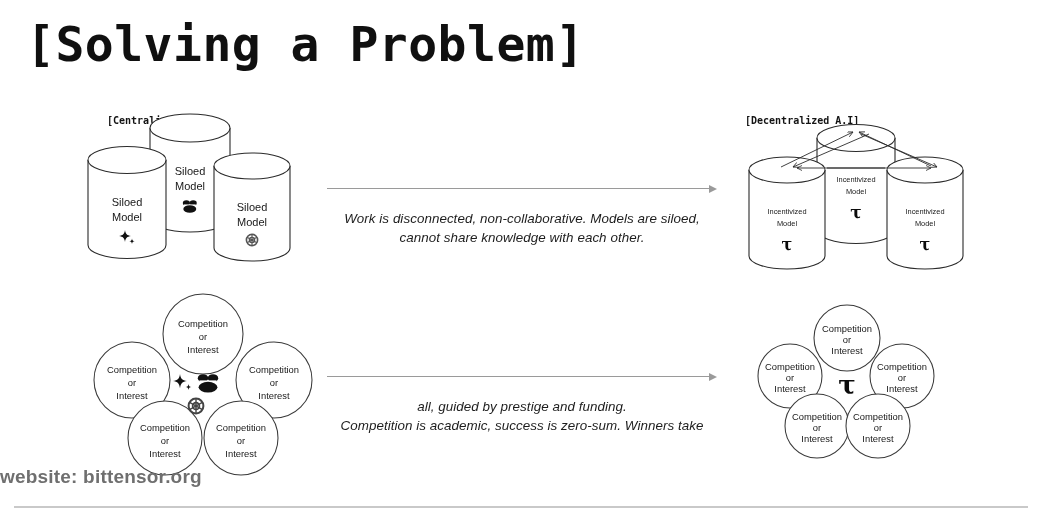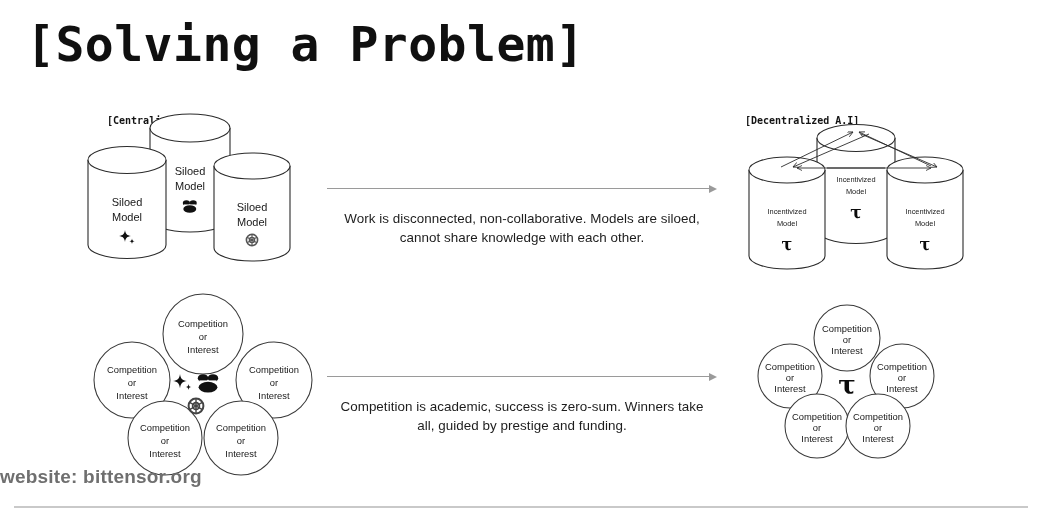--- a/index.html
+++ b/index.html
@@ -40,20 +40,21 @@
   }
   #hdr-left  { left: 107px; top: 88px; }
   #hdr-right { left: 745px; top: 88px; text-align: center; }
 
   
   .mid-block {
     position: absolute;
     width: 400px;
     left: 322px;
     text-align: center;
+    font-style: italic;
   }
   #mid-block-1 { top: 183px; }
   #mid-block-2 { top: 371px; }
 
   .arrow-rule {
     position: relative;
     height: 12px;
     width: 390px;
     margin: 0 auto 14px auto;
   }
@@ -243,22 +244,22 @@
   </div>
   <div class="mid-text">Work is disconnected, non-collaborative. Models are siloed,</div>
   <div class="mid-text">cannot share knowledge with each other.</div>
 </div>
 
 <div class="mid-block" id="mid-block-2">
   <div class="arrow-rule">
     <div class="shaft"></div>
       <div class="head"></div>
   </div>
+  <div class="mid-text">all, guided by prestige and funding.</div>
   <div class="mid-text">Competition is academic, success is zero-sum. Winners take</div>
-  <div class="mid-text">all, guided by prestige and funding.</div>
 </div>
 
 <div class="stage" id="stage-left-circ">
   <svg width="230" height="185" viewBox="0 0 230 185" xmlns="http://www.w3.org/2000/svg">
 
     <g>
       <circle class="circ-shape" cx="115" cy="42" r="40"></circle>
       <text class="svg-label-circ" x="115" y="35">Competition</text>
       <text class="svg-label-circ" x="115" y="48">or</text>
       <text class="svg-label-circ" x="115" y="61">Interest</text>

